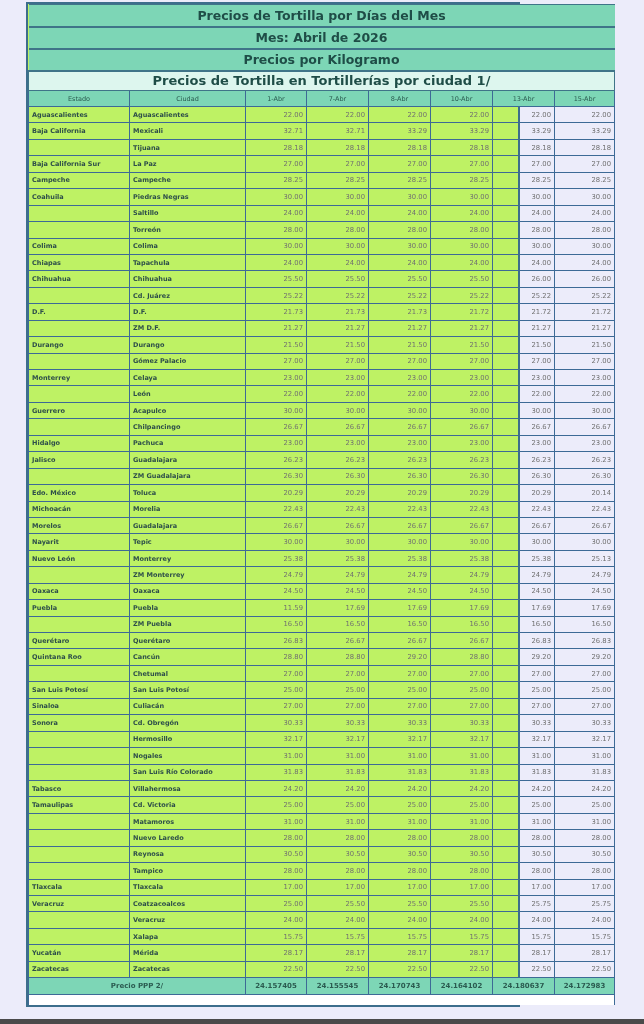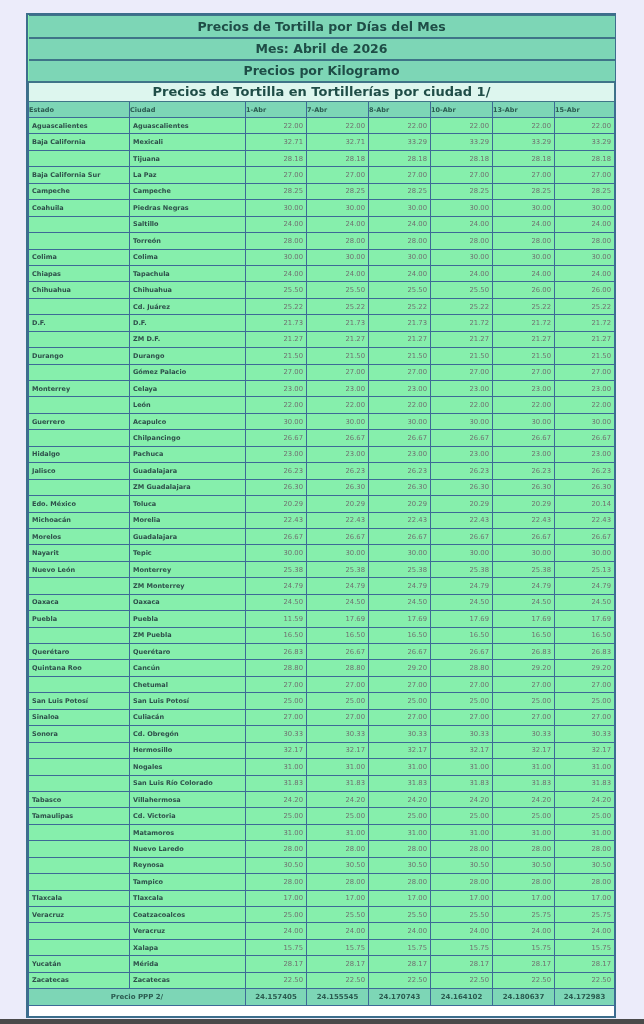--- a/index.html
+++ b/index.html
@@ -3,30 +3,30 @@
 <meta charset="utf-8">
 <style>
   html, body { margin:0; padding:0; }
   body {
     width:644px; height:1024px; overflow:hidden;
     background:#ECECFA;
     font-family:"DejaVu Sans", sans-serif;
     position:relative;
   }
   .wrap {
-    position:absolute; left:26px; top:13px; width:590px;
-    background:#86efac;
+    position:absolute; left:26px; top:2px; width:494px;
+    background:#bef264;
     border:2px solid #3D6E8C;
     box-sizing:border-box;
   }
   table { border-collapse:collapse; width:100%; table-layout:fixed; }
   td, th { border:1px solid #3D6A96; padding:0; box-sizing:border-box; }
   .t1 td { background:#7DD6B6; color:#1F4D47; font-weight:bold; text-align:center; font-size:12.5px; height:22px; border-color:#3F7488; border-width:1px 0 2px 0; }
   .t4 td { background:#DDF6EE; color:#1F4D47; font-weight:bold; text-align:center; font-size:13px; height:20px; border-color:#3F7488; }
-  .hdr th { background:#7DD6B6; color:#2B5B50; font-weight:bold; font-size:6.5px; height:16px; text-align:left; }
+  .hdr th { background:#7DD6B6; color:#2B5B50; font-weight:normal; font-size:6.5px; height:16px; text-align:center; }
   .row td { height:16.45px; font-size:6.5px; font-weight:bold; color:#2E4F4A; padding-left:3px; }
   .row td.num { text-align:right; padding-right:3px; padding-left:0; color:#707070; font-weight:normal; font-size:6.8px; }
   .foot td { background:#7DD6B6; color:#2B5B50; font-weight:bold; font-size:7px; height:17px; text-align:center; }
   .note td { height:10px; background:#fff; border-bottom:none; }
   .bottombar { position:absolute; left:0; right:0; top:1019px; height:5px; background:#4A4A4A; }
 </style>
 </head>
 <body>
 
 <div class="wrap">

